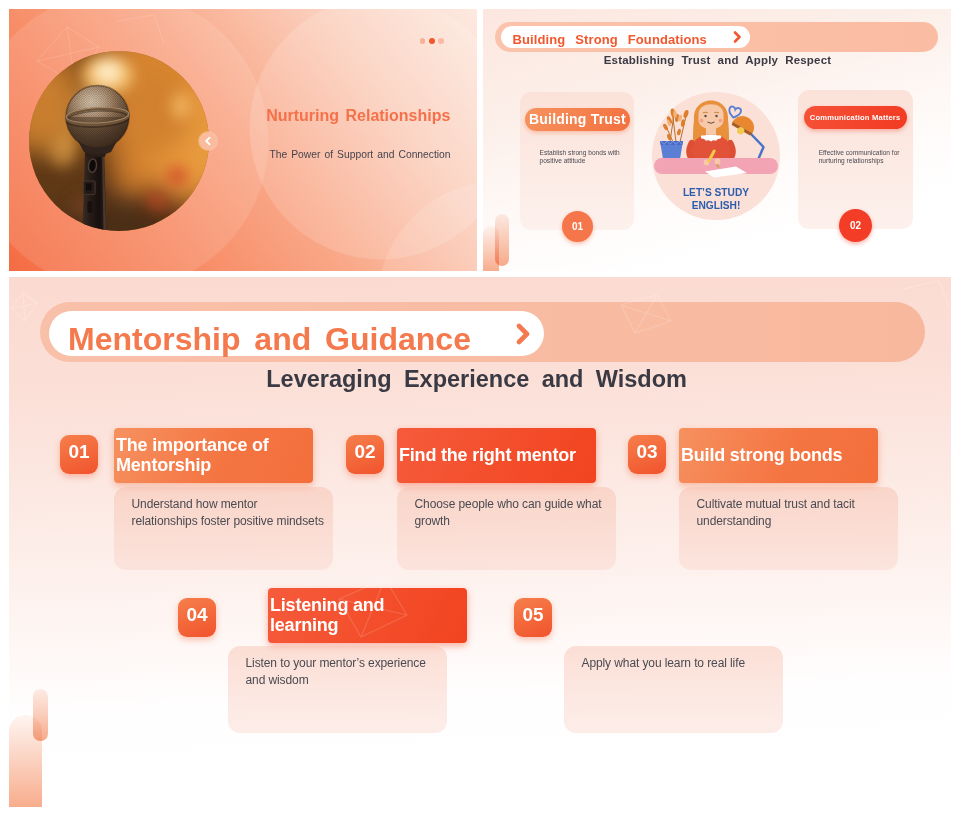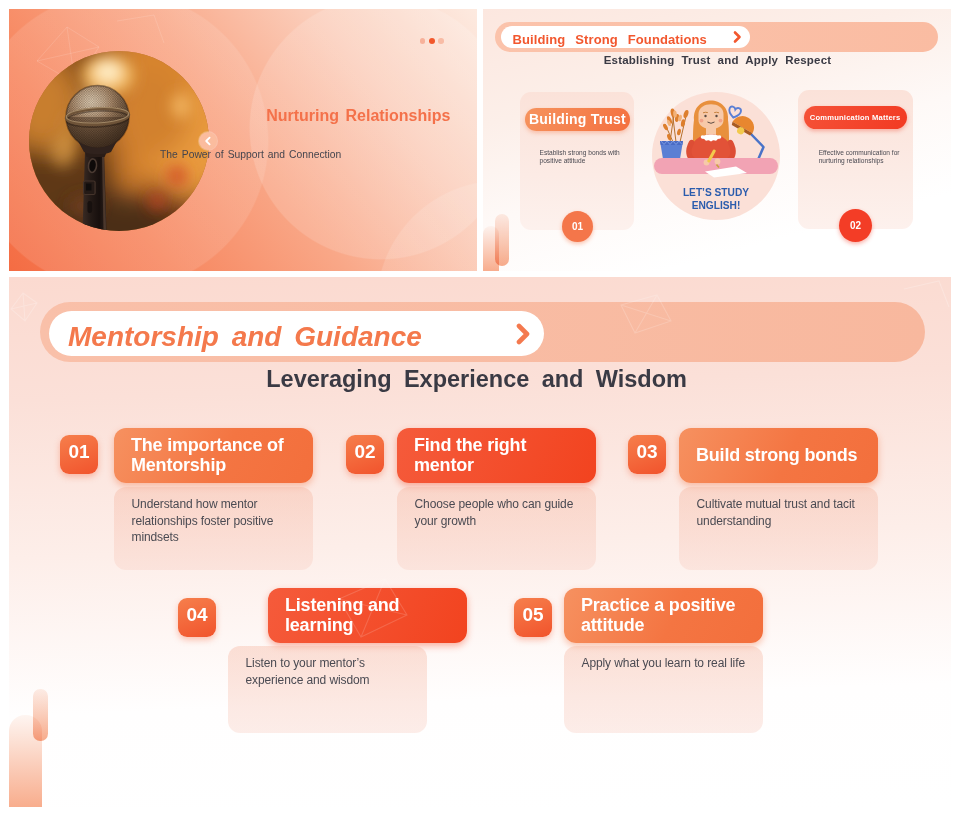--- a/index.html
+++ b/index.html
@@ -109,21 +109,21 @@
   <div class="abs" style="left:190px; top:122.5px; width:18px; height:18px; border-radius:50%; background:#FBBC9E; box-shadow:0 0 0 1px rgba(255,255,255,0.25);"></div>
   <svg class="abs" style="left:190px; top:122.5px;" width="18" height="18" viewBox="0 0 18 18">
     <path d="M10.6 5.6 L7.2 9 L10.6 12.4" fill="none" stroke="#ffffff" stroke-width="1.8" stroke-linecap="round" stroke-linejoin="round"></path>
   </svg>
 
   <div class="abs" style="left:410.5px; top:29.4px; width:5.6px; height:5.6px; border-radius:50%; background:#F7B19A;"></div>
   <div class="abs" style="left:419.6px; top:29.2px; width:6px; height:6px; border-radius:50%; background:#F2572B;"></div>
   <div class="abs" style="left:429px; top:29.4px; width:5.6px; height:5.6px; border-radius:50%; background:#F8BCA6;"></div>
 
   <div class="abs" style="left:149.3px; top:98.3px; width:400px; text-align:center; font-size:16px; font-weight:bold; color:#F4714A; word-spacing:2px;">Nurturing Relationships</div>
-  <div class="abs" style="left:151px; top:139.5px; width:400px; font-size:10.3px; color:#45454E; word-spacing:1.2px;">The Power of Support and Connection</div>
+  <div class="abs" style="left:151px; top:139.5px; width:400px; text-align:center; font-size:10.3px; color:#45454E; word-spacing:1.2px;">The Power of Support and Connection</div>
 </div>
 
 <div class="slide" id="s2">
 
   <div class="abs" style="left:12px; top:12.5px; width:443px; height:30.5px; border-radius:16px; background:linear-gradient(90deg,#FBC3AB,#FABCA2);"></div>
   <div class="abs" style="left:18px; top:16.8px; width:248.5px; height:22.4px; border-radius:12px; background:#ffffff;"></div>
   <div class="abs" style="left:29.5px; top:22.6px; font-size:13px; font-weight:bold; color:#F2572E; word-spacing:6.3px; letter-spacing:0.1px;text-align:right;">Building Strong Foundations</div>
   <svg class="abs" style="left:247px; top:21px;" width="14" height="14" viewBox="0 0 14 14">
     <path d="M5 2.5 L9.5 7 L5 11.5" fill="none" stroke="#F2572E" stroke-width="2.6" stroke-linecap="round" stroke-linejoin="round"></path>
   </svg>
@@ -224,67 +224,66 @@
 
     <text x="64" y="104" text-anchor="middle" font-family="Liberation Sans, sans-serif" font-size="10.2" font-weight="bold" fill="#2B5CAD">LET’S STUDY</text>
     <text x="64" y="117" text-anchor="middle" font-family="Liberation Sans, sans-serif" font-size="10.2" font-weight="bold" fill="#2B5CAD">ENGLISH!</text>
   </svg>
 </div>
 
 <div class="slide" id="s3">
 
   <div class="abs" style="left:31px; top:25px; width:885px; height:60px; border-radius:30px; background:linear-gradient(90deg,#F9C0A9,#F8B89E);"></div>
   <div class="abs" style="left:39.5px; top:33.5px; width:495px; height:45.5px; border-radius:23px; background:#ffffff;"></div>
-  <div class="abs" style="left:59px; top:44px; font-size:28px; font-weight:bold; color:#F4794C; word-spacing:5px;font-style:italic;">Mentorship and Guidance</div>
+  <div class="abs" style="left:59px; top:44px; font-size:32px; font-weight:bold; color:#F4794C; word-spacing:5px;">Mentorship and Guidance</div>
   <svg class="abs" style="left:502px; top:46px;" width="24" height="22" viewBox="0 0 24 22">
     <path d="M8 3 L16 11 L8 19" fill="none" stroke="#F4794E" stroke-width="4.6" stroke-linecap="round" stroke-linejoin="round"></path>
   </svg>
   <div class="abs" style="left:157.6px; top:89.3px; width:620px; text-align:center; font-size:23.5px; font-weight:bold; color:#3A3A44; word-spacing:5.8px;">Leveraging Experience and Wisdom</div>
 
   <div class="num abs" style="left:51px; top:158px;">01</div>
   <div class="hd hd-light abs" style="left:105px; top:151px;">The importance of Mentorship</div>
   <div class="bd abs" style="left:105px; top:210px;">Understand how mentor relationships foster positive mindsets</div>
 
   <div class="num abs" style="left:337px; top:158px;">02</div>
   <div class="hd hd-dark abs" style="left:388px; top:151px;">Find the right mentor</div>
-  <div class="bd abs" style="left:388px; top:210px;">Choose people who can guide your growth</div>
+  <div class="bd abs" style="left:388px; top:210px;">Choose people who can guide what growth</div>
 
   <div class="num abs" style="left:619px; top:158px;">03</div>
   <div class="hd hd-light abs" style="left:670px; top:151px;">Build strong bonds</div>
   <div class="bd abs" style="left:670px; top:210px;">Cultivate mutual trust and tacit understanding</div>
 
   <div class="num abs" style="left:169px; top:321px;">04</div>
   <div class="hd hd-dark abs" style="left:219px; top:311px;margin-left:40px;">Listening and learning</div>
   <div class="bd bd2 abs" style="left:219px; top:369px;">Listen to your mentor’s experience and wisdom</div>
 
   <div class="num abs" style="left:505px; top:321px;">05</div>
-  <div class="hd hd-light abs" style="left:555px; top:311px;">Practice a positive attitude</div>
   <div class="bd bd2 abs" style="left:555px; top:369px;">Apply what you learn to real life</div>
 
   <svg class="abs" style="left:0; top:0;" width="942" height="530" viewBox="0 0 942 530">
     <g fill="none" stroke="rgba(255,255,255,0.22)" stroke-width="1.1">
       <path d="M2 32 L14 16 L28 26 L16 44 Z M14 16 L16 44 M2 32 L28 26"></path>
       <path d="M612 28 L648 18 L662 44 L626 56 Z M648 18 L626 56 M612 28 L662 44" opacity="0.8"></path>
       <path d="M330 322 L376 302 L398 338 L352 360 Z M376 302 L352 360 M330 322 L398 338" opacity="0.7"></path>
       <path d="M895 12 L930 4 L940 30"></path>
     </g>
   </svg>
 
   <div class="abs" style="left:0; top:438px; width:32.7px; height:92px; border-radius:16px 16px 0 0; background:linear-gradient(180deg,#FEF5F1 0%, #F8AD8D 100%);"></div>
   <div class="abs" style="left:24.4px; top:412px; width:14.4px; height:52px; border-radius:7.2px; background:linear-gradient(180deg,#FDEFE9 0%, #F7AC8C 100%); mix-blend-mode:multiply;"></div>
 </div>
 
 <style>
   .num { width:38px; height:39px; border-radius:9px; background:linear-gradient(160deg,#F67F4C,#F1532C);
          color:#fff; font-size:19px; font-weight:bold; text-align:center; line-height:34.5px;
          box-shadow:0 3px 6px rgba(243,92,51,0.35); }
-  .hd  { width:198.5px; height:55px; border-radius:12px; display:flex; align-items:center;
-         padding:0 14px 0 17px; color:#fff; font-size:18px; font-weight:bold; line-height:19.7px;
+  .hd  { width:198.5px; height:55px; border-radius:4px; display:flex; align-items:center;
+         padding:0 14px 0 2px; color:#fff; font-size:18px; font-weight:bold; line-height:19.7px;
          letter-spacing:-0.2px; }
   .hd-light { background:linear-gradient(115deg,#F69160 0%,#F47542 55%,#F36F3C 100%);
          box-shadow:0 3px 7px rgba(243,111,60,0.40); }
   .hd-dark  { background:linear-gradient(115deg,#F55B3B 0%,#F2431F 100%);
          box-shadow:0 3px 7px rgba(242,67,31,0.40); }
-  .bd  { width:199px; height:83px; border-radius:12px; padding:9px 9px 0 17.5px;
+  .bd  { width:219px; height:83px; border-radius:12px; padding:9px 9px 0 17.5px;
          background:linear-gradient(180deg, rgba(245,178,155,0.37), rgba(248,205,193,0.36));
          color:#4A4A52; font-size:12px; line-height:16.6px; letter-spacing:-0.1px; }
   .bd2 { height:87px; }
 </style>
 
 </body></html>

